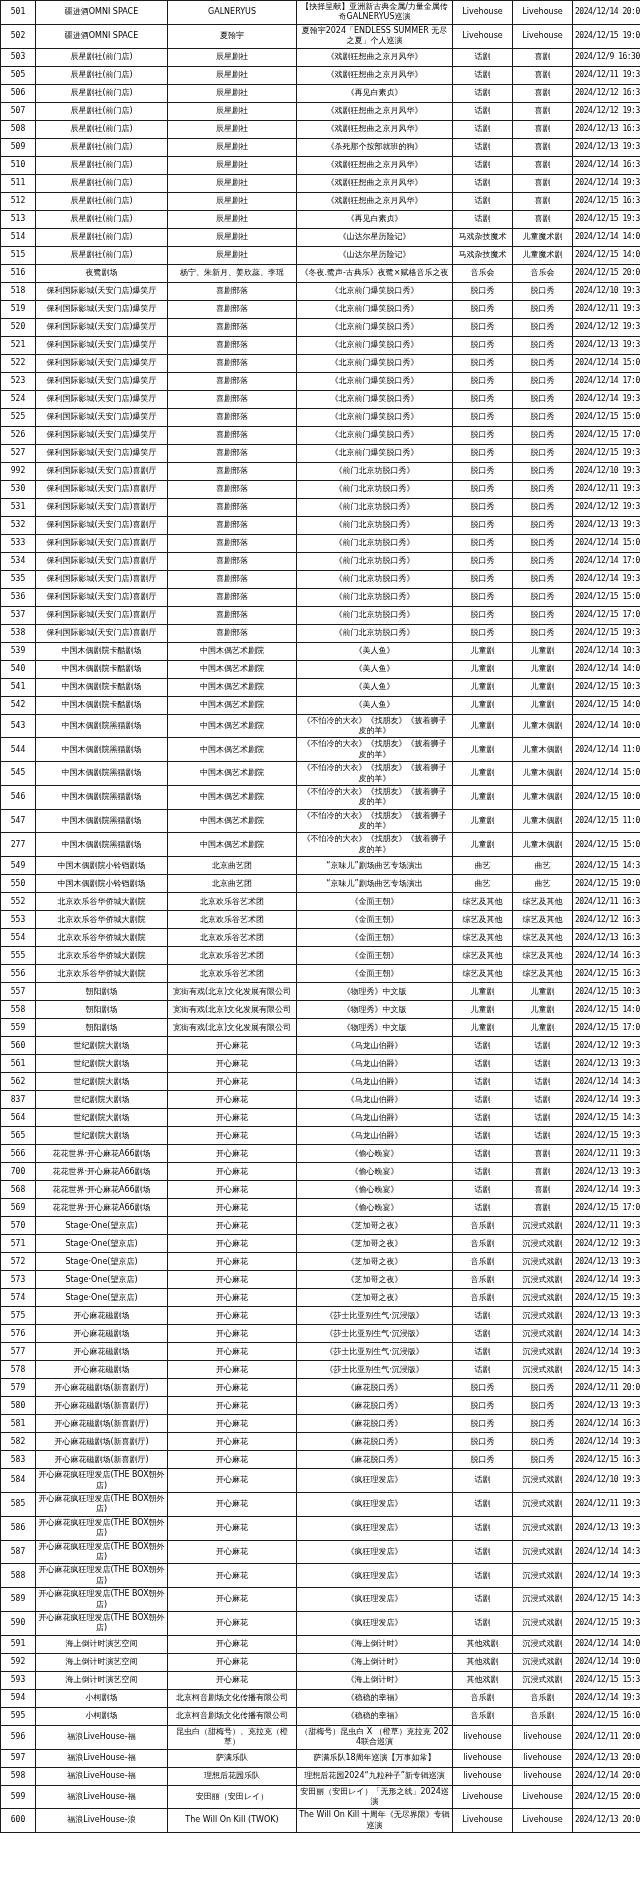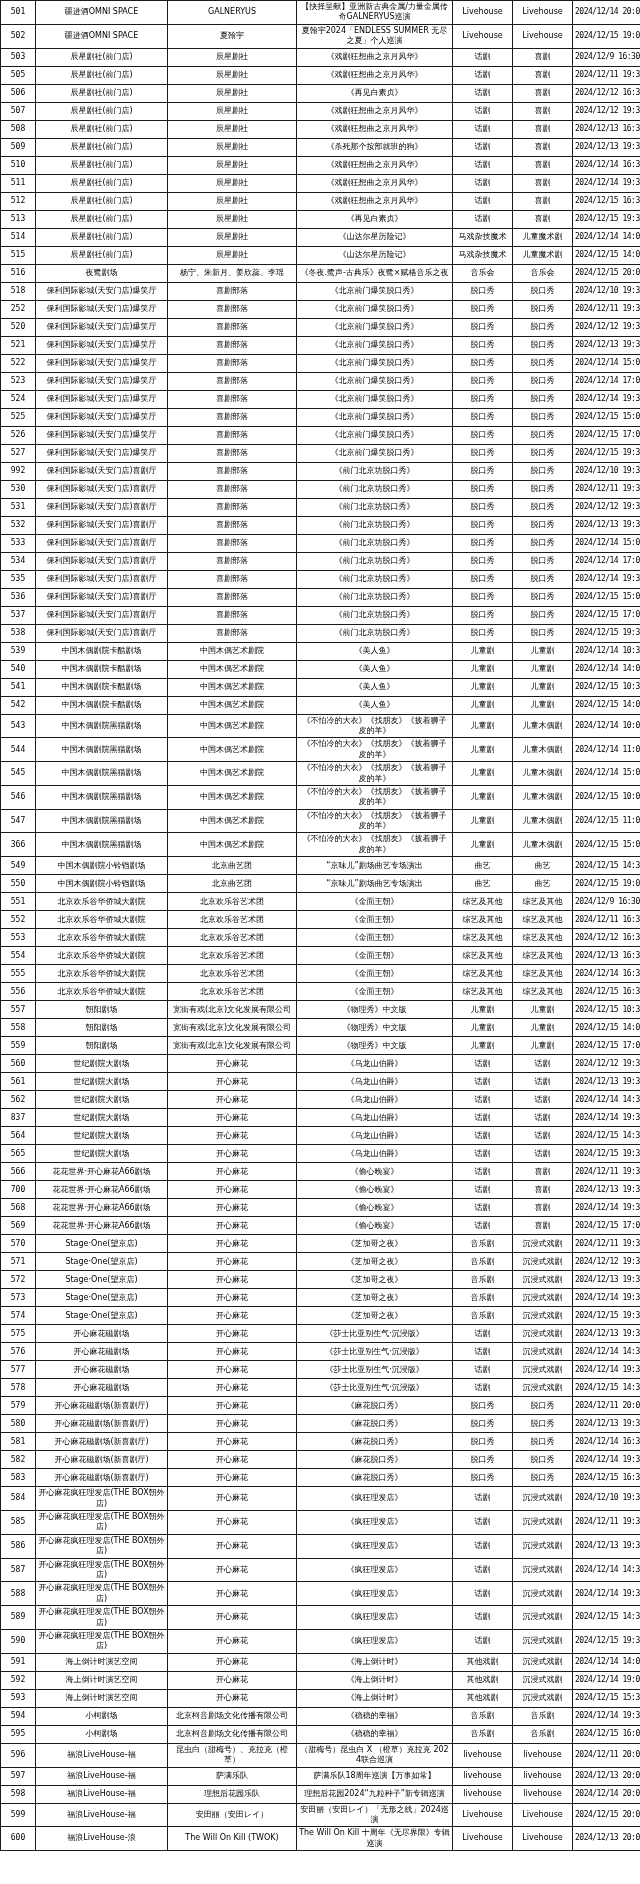--- a/index.html
+++ b/index.html
@@ -197,21 +197,21 @@
     <td class="c-id">518</td>
     <td class="c-venue">保利国际影城(天安门店)爆笑厅</td>
     <td class="c-org">喜剧部落</td>
     <td class="c-title">《北京前门爆笑脱口秀》</td>
     <td class="c-cat1">脱口秀</td>
     <td class="c-cat2">脱口秀</td>
     <td class="c-date">2024/12/10 19:30</td>
   </tr>
 
   <tr>
-    <td class="c-id">252</td>
+    <td class="c-id">519</td>
     <td class="c-venue">保利国际影城(天安门店)爆笑厅</td>
     <td class="c-org">喜剧部落</td>
     <td class="c-title">《北京前门爆笑脱口秀》</td>
     <td class="c-cat1">脱口秀</td>
     <td class="c-cat2">脱口秀</td>
     <td class="c-date">2024/12/11 19:30</td>
   </tr>
 
   <tr>
     <td class="c-id">520</td>
@@ -478,21 +478,21 @@
     <td class="c-id">547</td>
     <td class="c-venue">中国木偶剧院黑猫剧场</td>
     <td class="c-org">中国木偶艺术剧院</td>
     <td class="c-title">《不怕冷的大衣》《找朋友》《披着狮子皮的羊》</td>
     <td class="c-cat1">儿童剧</td>
     <td class="c-cat2">儿童木偶剧</td>
     <td class="c-date">2024/12/15 11:00</td>
   </tr>
 
   <tr>
-    <td class="c-id">366</td>
+    <td class="c-id">277</td>
     <td class="c-venue">中国木偶剧院黑猫剧场</td>
     <td class="c-org">中国木偶艺术剧院</td>
     <td class="c-title">《不怕冷的大衣》《找朋友》《披着狮子皮的羊》</td>
     <td class="c-cat1">儿童剧</td>
     <td class="c-cat2">儿童木偶剧</td>
     <td class="c-date">2024/12/15 15:00</td>
   </tr>
 
   <tr>
     <td class="c-id">549</td>
@@ -507,29 +507,20 @@
   <tr>
     <td class="c-id">550</td>
     <td class="c-venue">中国木偶剧院小铃铛剧场</td>
     <td class="c-org">北京曲艺团</td>
     <td class="c-title">“京味儿”剧场曲艺专场演出</td>
     <td class="c-cat1">曲艺</td>
     <td class="c-cat2">曲艺</td>
     <td class="c-date">2024/12/15 19:00</td>
   </tr>
 
-  <tr>
-    <td class="c-id">551</td>
-    <td class="c-venue">北京欢乐谷华侨城大剧院</td>
-    <td class="c-org">北京欢乐谷艺术团</td>
-    <td class="c-title">《金面王朝》</td>
-    <td class="c-cat1">综艺及其他</td>
-    <td class="c-cat2">综艺及其他</td>
-    <td class="c-date">2024/12/9 16:30</td>
-  </tr>
 
   <tr>
     <td class="c-id">552</td>
     <td class="c-venue">北京欢乐谷华侨城大剧院</td>
     <td class="c-org">北京欢乐谷艺术团</td>
     <td class="c-title">《金面王朝》</td>
     <td class="c-cat1">综艺及其他</td>
     <td class="c-cat2">综艺及其他</td>
     <td class="c-date">2024/12/11 16:30</td>
   </tr>

